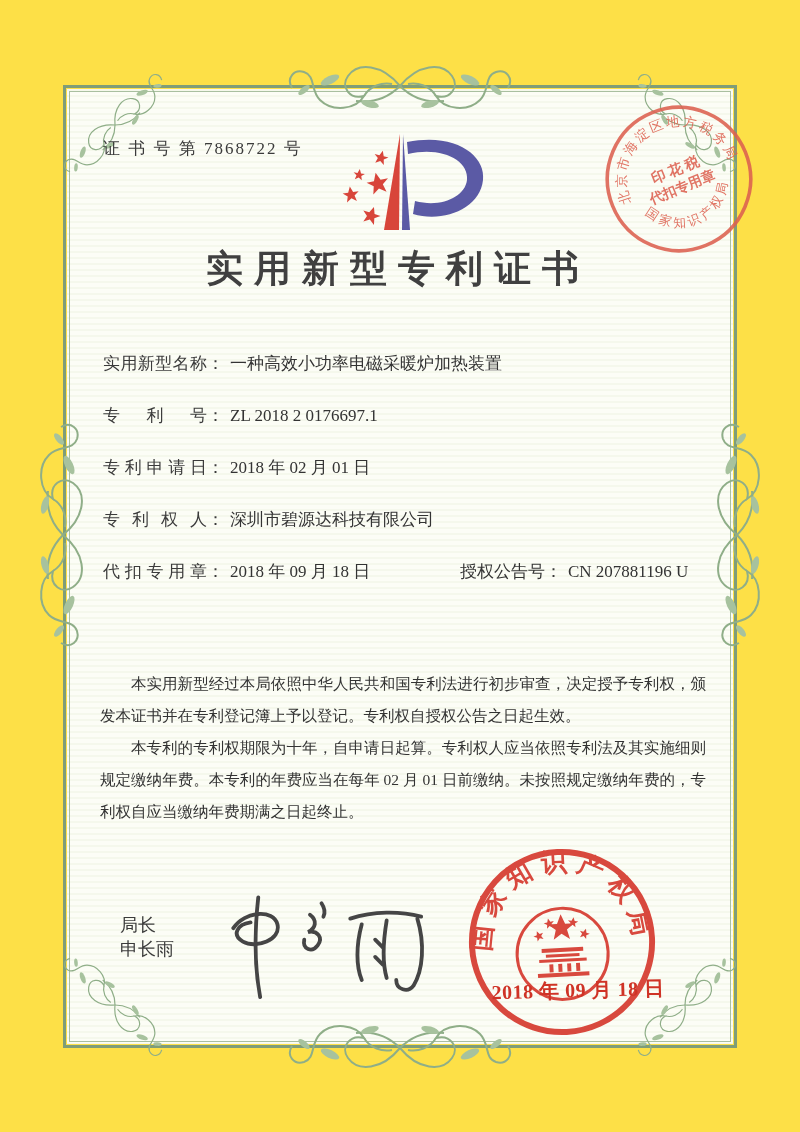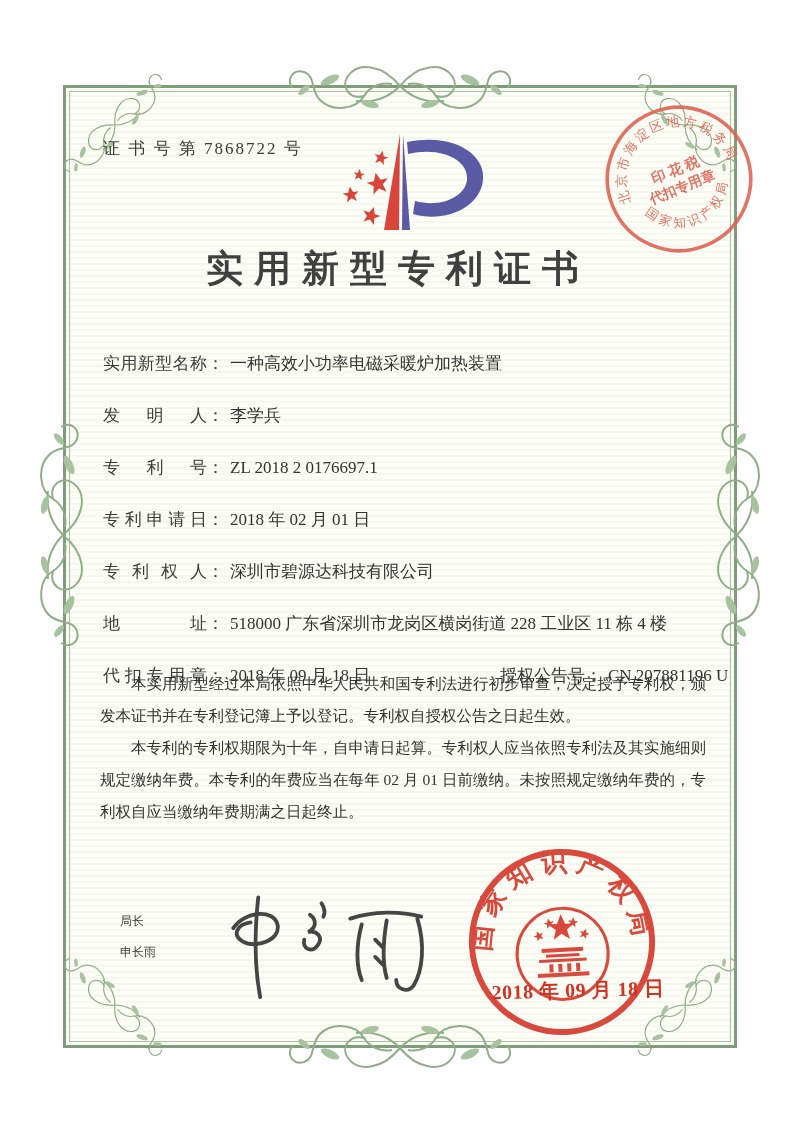--- a/index.html
+++ b/index.html
@@ -1,20 +1,20 @@
 <!DOCTYPE html>
 <html><head>
 <meta charset="utf-8">
 <style>
   * { margin:0; padding:0; box-sizing:border-box; }
   html,body { background:#e8e8e8; }
   body { font-family:"Liberation Serif","DejaVu Serif",serif; }
   .page {
     position:relative; width:800px; height:1132px; margin:0 auto;
-    background:#ffffff; overflow:hidden;
+    background:#fde047; overflow:hidden;
   }
   
   .frame {
     position:absolute; left:63px; top:85px; right:63px; bottom:84px;
     border:3px solid #7f9d78;
   }
   .frame-inner {
     position:absolute; inset:3px; border:1px solid #a9bfa0;
   }
   .paper {
@@ -46,28 +46,28 @@
     font-size:37px; font-weight:bold; color:#404040; letter-spacing:11px;
   }
   .fields { position:absolute; left:103px; top:352px; width:610px; font-size:17px; color:#333; }
   .frow { margin-bottom:29px; white-space:nowrap; position:relative; }
   .flabel {
     display:inline-block; width:104px; text-align:justify; text-align-last:justify;
     color:#3b3b3b; vertical-align:top;
   }
   .colon { color:#3b3b3b; }
   .fvalue { margin-left:6px; color:#333; }
-  .grant-second { position:absolute; left:357px; top:0;margin-left:40px; }
+  .grant-second { position:absolute; left:357px; top:0; }
   .body-text {
     position:absolute; left:100px; top:668px; width:606px;
     font-size:15.5px; line-height:32px; color:#333; text-align:justify;
   }
   .body-text p { text-indent:2em; margin:0; }
-  .signer { position:absolute; left:120px; top:913px; font-size:12px; color:#3b3b3b; }
-  .signer .name { margin-top:14px; }
+  .signer { position:absolute; left:120px; top:913px; font-size:18px; color:#3b3b3b; }
+  .signer .name { }
   .signature { position:absolute; left:218px; top:886px; width:230px; height:115px; }
   .seal { position:absolute; left:463px; top:843px; width:198px; height:198px; opacity:.92; }
   .seal-date {
     position:absolute; left:478px; top:977px; width:200px; text-align:center;
     color:#cf3326; font-size:20px; font-weight:bold; letter-spacing:0.5px;
     transform:rotate(-1.5deg);
   }
   .footer {
     position:absolute; left:0; right:0; top:1029px; text-align:center;
     font-size:14px; color:#444; letter-spacing:1px;
@@ -171,33 +171,27 @@
     </g>
   </svg>
 
   <h1 class="title">实用新型专利证书</h1>
 
   <div class="fields">
     <div class="frow">
       <span class="flabel">实用新型名称</span><span class="colon">：</span><span class="fvalue">一种高效小功率电磁采暖炉加热装置</span>
     </div>
     <div class="frow">
-      <span class="flabel">发明人</span><span class="colon">：</span><span class="fvalue">李学兵</span>
-    </div>
-    <div class="frow">
       <span class="flabel">专利号</span><span class="colon">：</span><span class="fvalue">ZL 2018 2 0176697.1</span>
     </div>
     <div class="frow">
       <span class="flabel">专利申请日</span><span class="colon">：</span><span class="fvalue">2018 年 02 月 01 日</span>
     </div>
     <div class="frow">
       <span class="flabel">专利权人</span><span class="colon">：</span><span class="fvalue">深圳市碧源达科技有限公司</span>
-    </div>
-    <div class="frow">
-      <span class="flabel">地址</span><span class="colon">：</span><span class="fvalue">518000 广东省深圳市龙岗区横岗街道 228 工业区 11 栋 4 楼</span>
     </div>
     <div class="frow">
       <span class="flabel">代扣专用章</span><span class="colon">：</span><span class="fvalue">2018 年 09 月 18 日</span>
       <span class="grant-second">
         <span>授权公告号</span><span class="colon">：</span><span class="fvalue">CN 207881196 U</span>
       </span>
     </div>
   </div>
 
   <div class="body-text">

